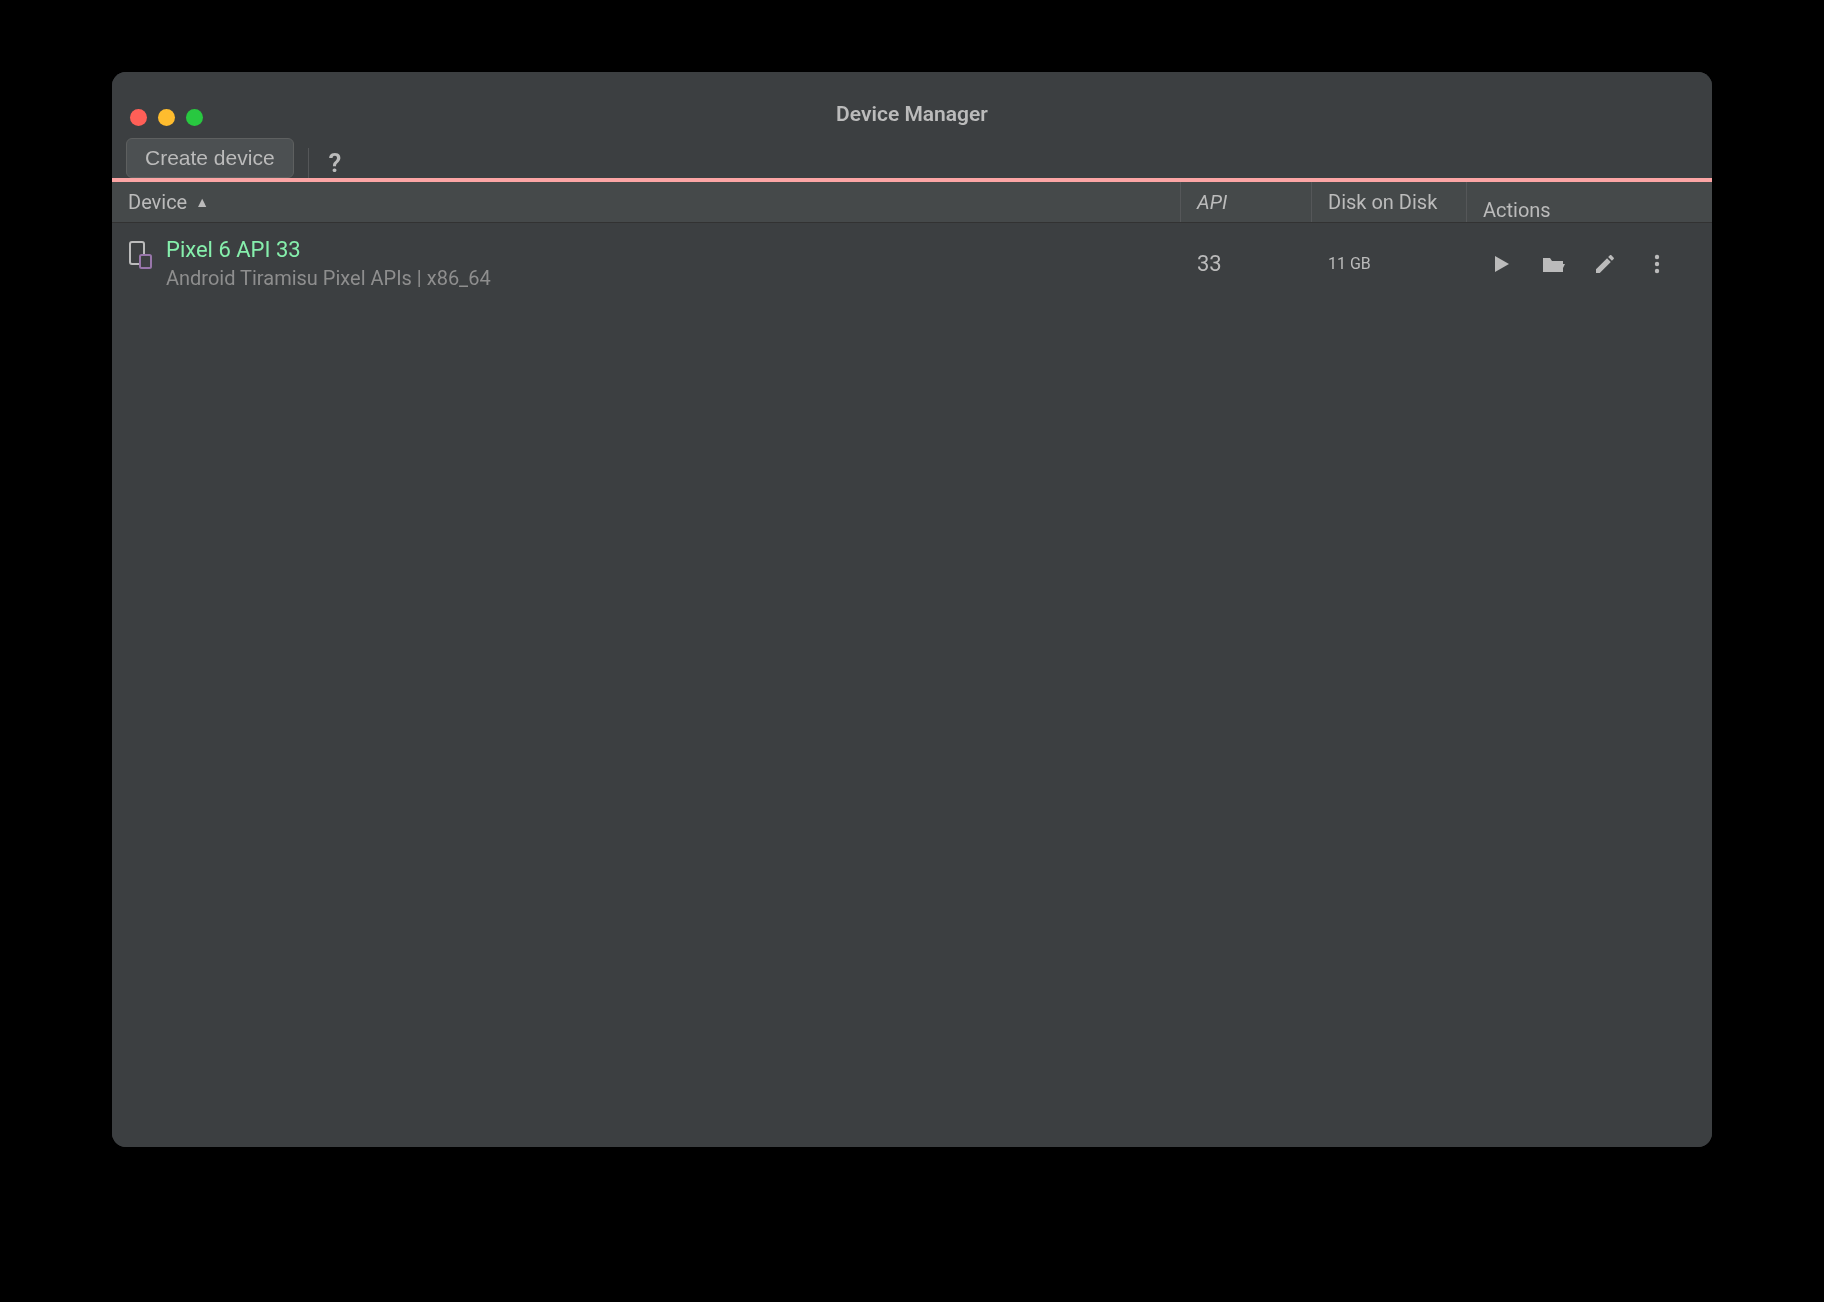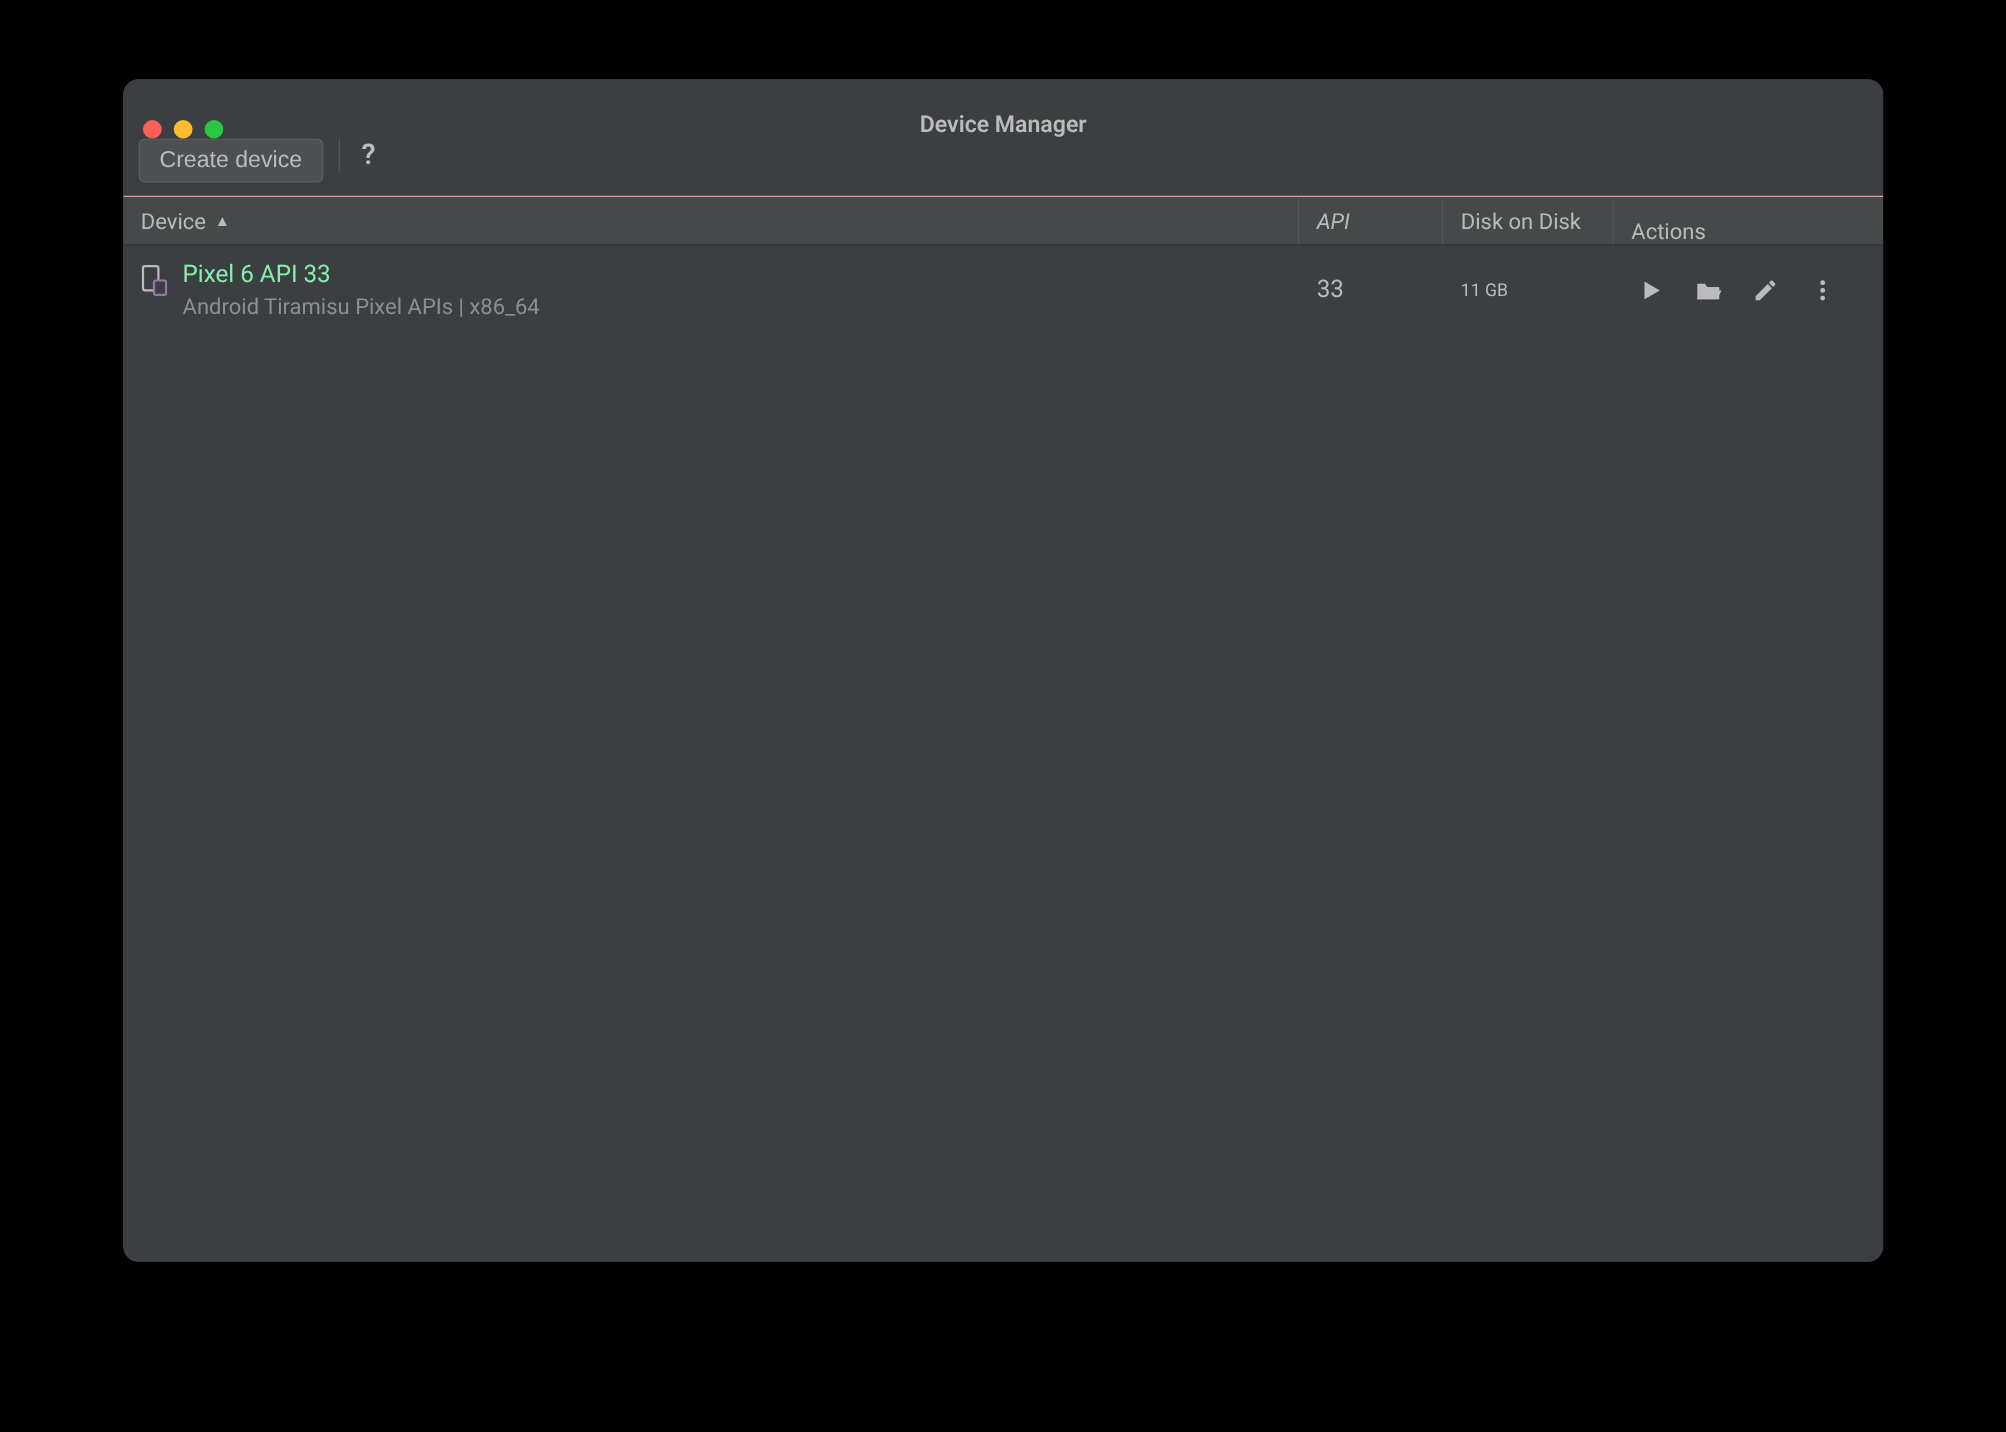--- a/index.html
+++ b/index.html
@@ -53,21 +53,21 @@
       left: 50%;
       transform: translateX(-50%);
       color: #bbbbbb;
       font-size: 21px;
       font-weight: 600;
     }
     .toolbar {
       height: 52px;
       background: #3c3f41;
       display: flex;
-      align-items: flex-start;
+      align-items: flex-end;
       padding: 0 14px;
       gap: 14px;
     }
     .create-btn {
       background: #4c5052;
       border: 1px solid #5e6060;
       color: #bbbbbb;
       font-size: 21px;
       padding: 7px 18px;
       border-radius: 6px;
@@ -81,21 +81,21 @@
     .help-icon {
       color: #bbbbbb;
       font-size: 26px;
       font-weight: 600;
       cursor: pointer;
       padding: 0 6px;
     }
     .table-header {
       height: 45px;
       background: #45494a;
-      border-top: 1px solid #fca5a5;
+      border-top: 4px solid #fca5a5;
       border-bottom: 1px solid #323232;
       display: flex;
       align-items: center;
       color: #bbbbbb;
       font-size: 20px;
     }
     .col {
       padding: 0 16px;
       display: flex;
       align-items: center;

